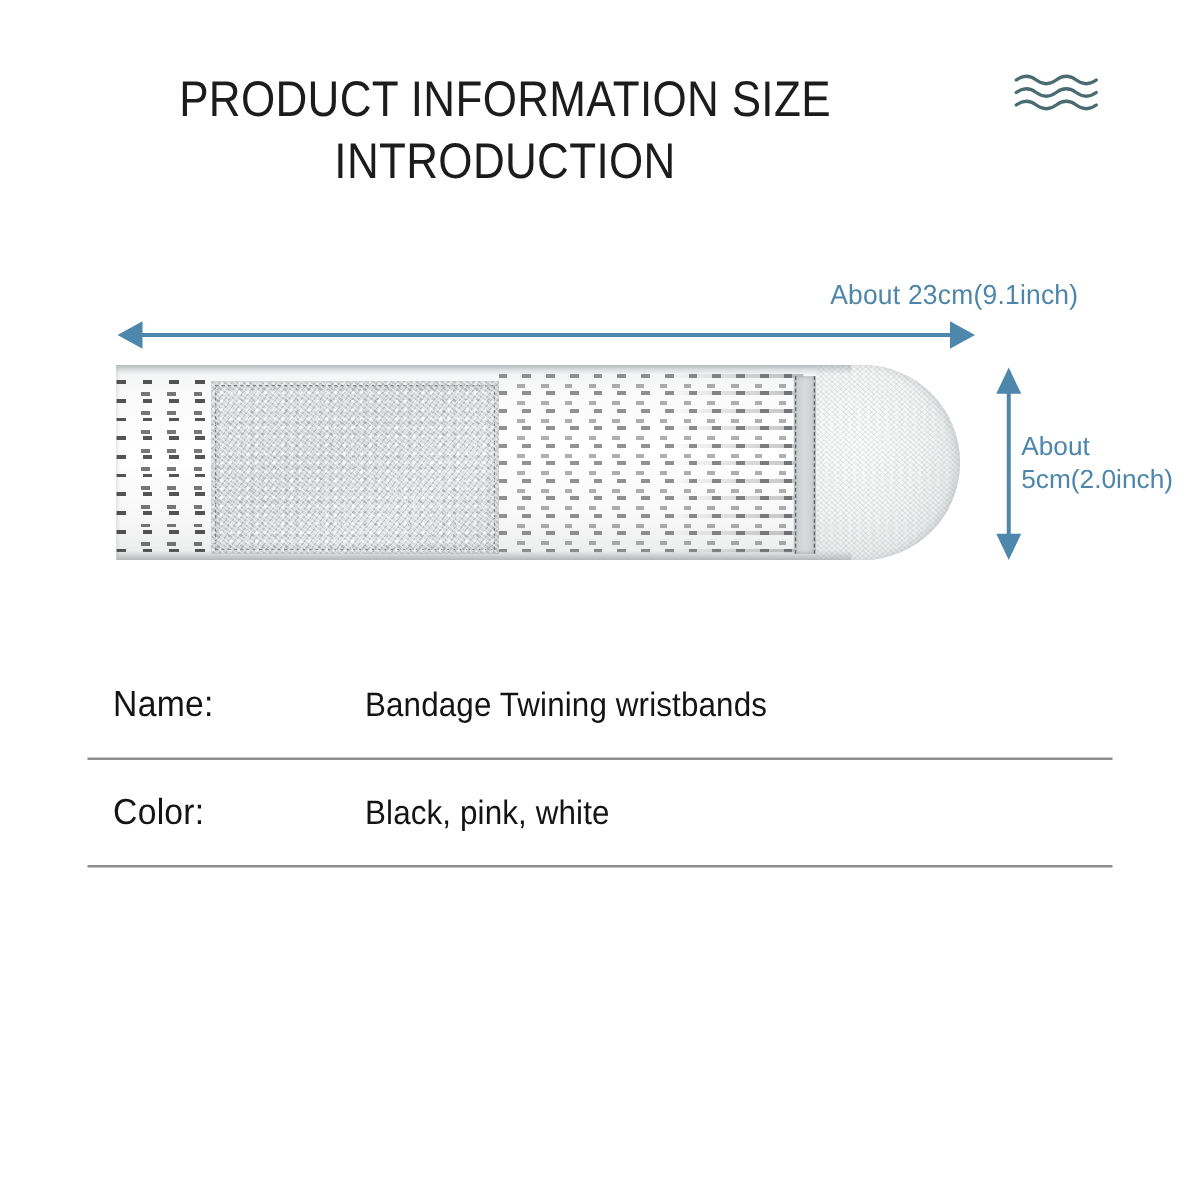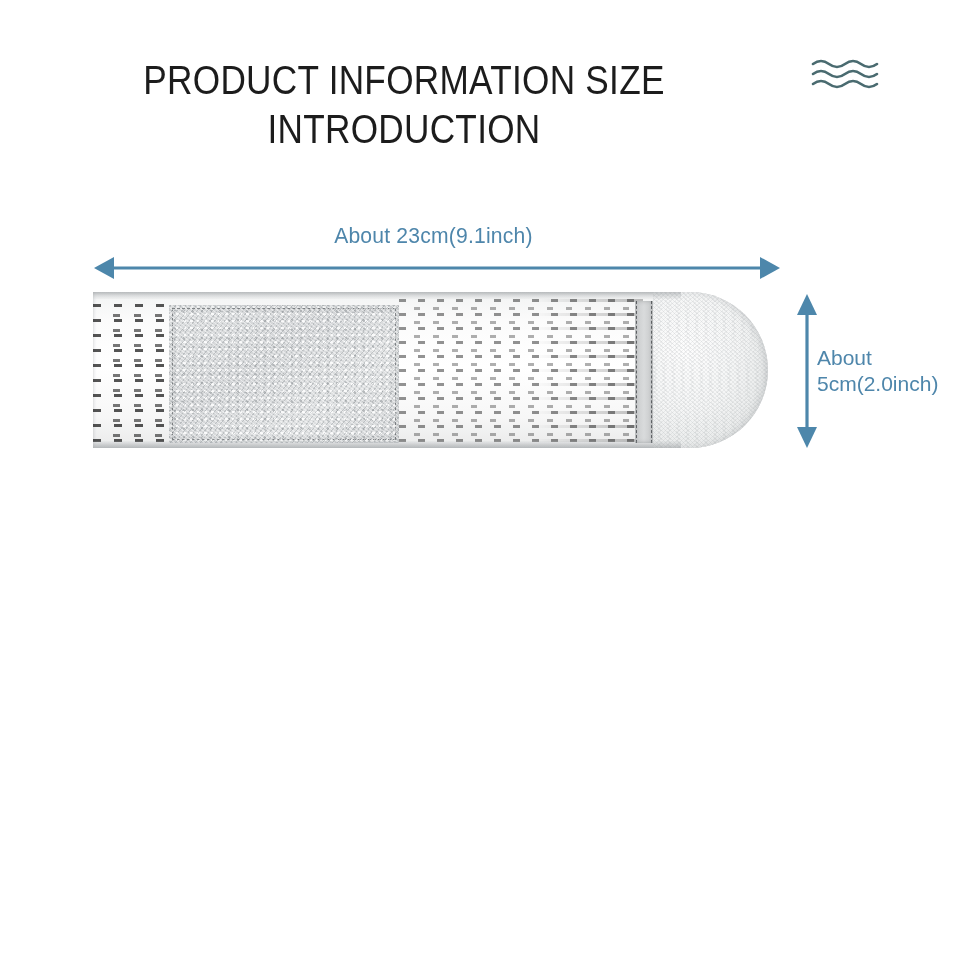--- a/index.html
+++ b/index.html
@@ -30,21 +30,21 @@
 
   
   #wave-icon{
     position:absolute; left:810px; top:58px;
     width:74px; height:34px;
   }
 
   
   #hdim-label{
     position:absolute; left:0; top:223px; width:867px;
-    text-align:center;
+    text-align:right;
     text-decoration:underline;
   }
   #hdim-label span{
     font-size:22px;
     color:#4e86ab;
     letter-spacing:0.2px;
     transform:scaleX(0.96);
     display:inline-block;
   }
   #hdim-arrow{
@@ -284,17 +284,25 @@
     <polygon points="15,156 5,135 25,135" fill="#4d87ab"></polygon>
   </svg>
 </div>
 <div id="vdim-label">
   <span class="vl">About</span>
   <span class="vl">5cm(2.0inch)</span>
 </div>
 
 <div id="spec-table">
 
-
-
+  <div class="spec-row">
+    <div class="spec-label">Name:</div>
+    <div class="spec-value">Bandage Twining wristbands</div>
+  </div>
+
+
+  <div class="spec-row">
+    <div class="spec-label">Color:</div>
+    <div class="spec-value">Black, pink, white</div>
+  </div>
 
 
 </div>
 
 </body></html>

